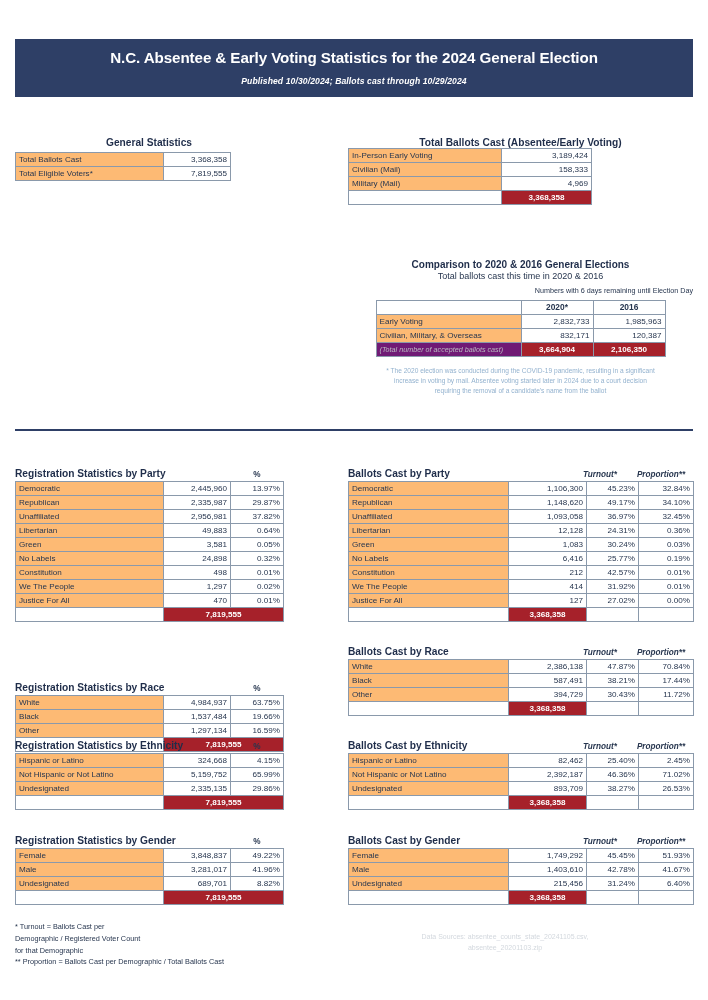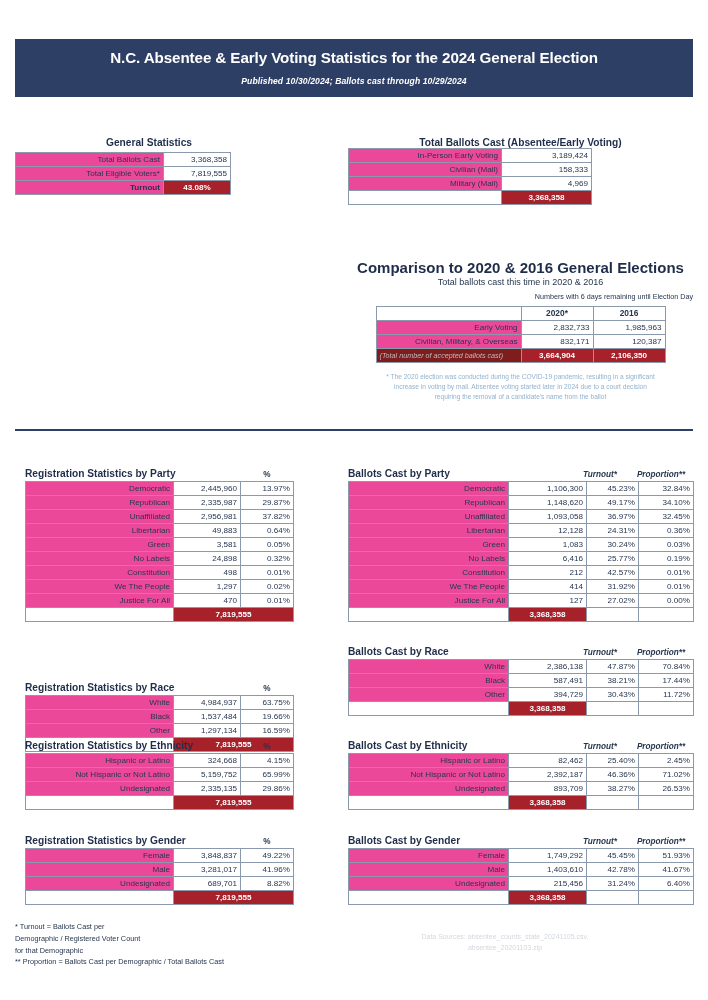--- a/index.html
+++ b/index.html
@@ -45,60 +45,60 @@
   }
   table.stat td{
     border:1px solid #8a99ab;
     height:13px;
     padding:0 3px;
     line-height:13px;
     box-sizing:border-box;
     overflow:hidden;
     white-space:nowrap;
   }
-  td.lbl{background:#ec4899;text-align:right;}
+  td.lbl{background:#fdba74;text-align:left;}
   td.num{background:#ffffff;text-align:right;}
   td.pct{background:#ffffff;text-align:right;}
   tr.bold td{font-weight:bold;}
   td.total{
     background:#a6212a;color:#ffffff;font-weight:bold;text-align:center;
     border:1px solid #7d1920;
   }
   td.blank{border:none;background:transparent;}
 
   
   #general-stats{position:absolute;left:15px;top:137px;width:268px;}
   #general-stats table{width:215px;margin-top:4px;}
 
   #total-ballots{position:absolute;left:348px;top:137px;width:345px;}
   #total-ballots table{width:243px;}
 
   #comparison{position:absolute;left:348px;top:259px;width:345px;}
-  .cmp-h1{font-size:15px;font-weight:bold;color:#1f2d4a;text-align:center;}
+  .cmp-h1{font-size:10px;font-weight:bold;color:#1f2d4a;text-align:center;}
   .cmp-h2{font-size:9px;color:#27364f;text-align:center;margin-top:1px;}
   .cmp-h3{font-size:7.2px;color:#27364f;text-align:right;margin-top:5px;}
   #comparison table{width:289px;margin:5px auto 0 auto;}
   td.yrhead{background:#ffffff;text-align:center;font-weight:bold;font-size:8.4px;}
-  td.italic-lbl{background:#7f1d1d;border:none;font-style:italic;font-size:7.2px;color:#b9bcc2;text-align:left;padding-left:0;}
+  td.italic-lbl{background:#701a75;border:none;font-style:italic;font-size:7.2px;color:#b9bcc2;text-align:left;padding-left:0;}
   .cmp-note{
     font-size:6.6px;color:#93b2cf;text-align:center;line-height:1.55;
     margin:9px auto 0 auto;width:270px;
   }
 
   
   .divider{
     position:absolute;left:15px;top:429px;width:678px;height:0;
     border-top:2px solid #2e3f66;
   }
 
   
   .blk{position:absolute;}
   .blk table{width:100%;}
 
-  .left-blk{left:25px;width:268px;}
+  .left-blk{left:15px;width:268px;}
   .right-blk{left:348px;width:345px;}
 
   #reg-party{top:468px;}
   #cast-party{top:468px;}
   #reg-race{top:646px;margin-top:36px;}
   #cast-race{top:646px;}
   #reg-eth{top:740px;}
   #cast-eth{top:740px;}
   #reg-gen{top:835px;}
   #cast-gen{top:835px;}
@@ -134,24 +134,20 @@
         </colgroup>
       <tbody>
         <tr>
           <td class="lbl">Total Ballots Cast</td>
           <td class="num">3,368,358</td>
         </tr>
         <tr>
           <td class="lbl">Total Eligible Voters*</td>
           <td class="num">7,819,555</td>
         </tr>
-        <tr class="bold">
-          <td class="lbl">Turnout</td>
-          <td class="total">43.08%</td>
-        </tr>
       </tbody>
     </table>
   </div>
 
   <div id="total-ballots">
     <div class="sec-title">Total Ballots Cast (Absentee/Early Voting)</div>
     <table class="stat">
       <colgroup>
           <col style="width:153px">
           <col style="width:90px">

